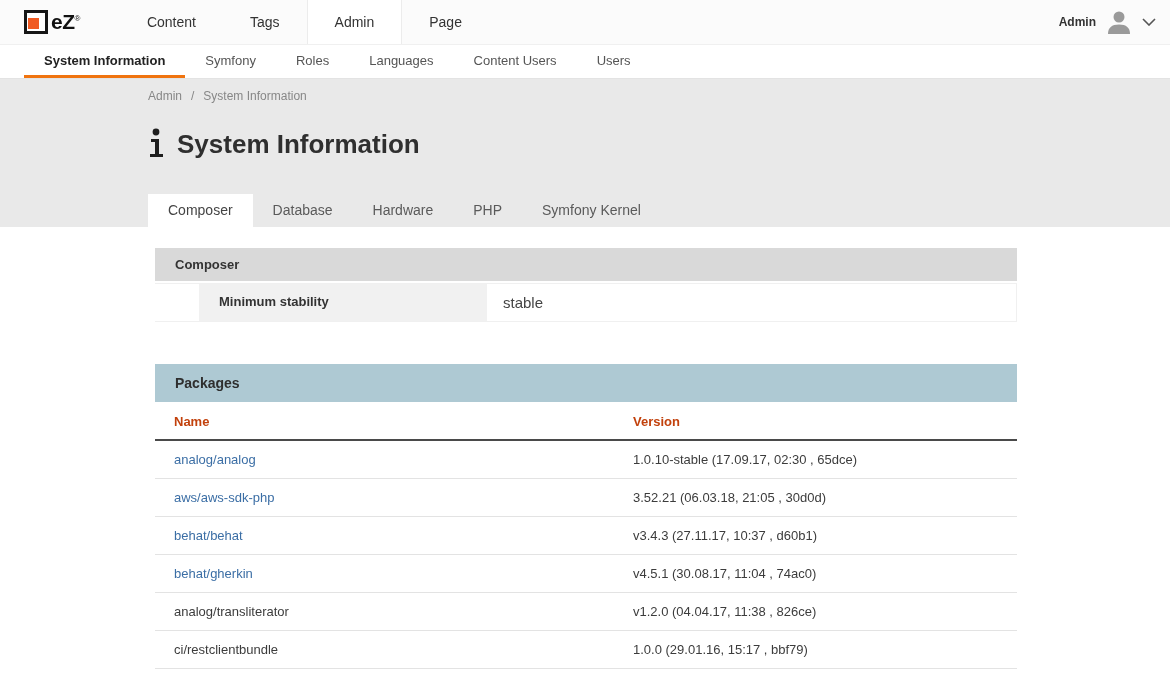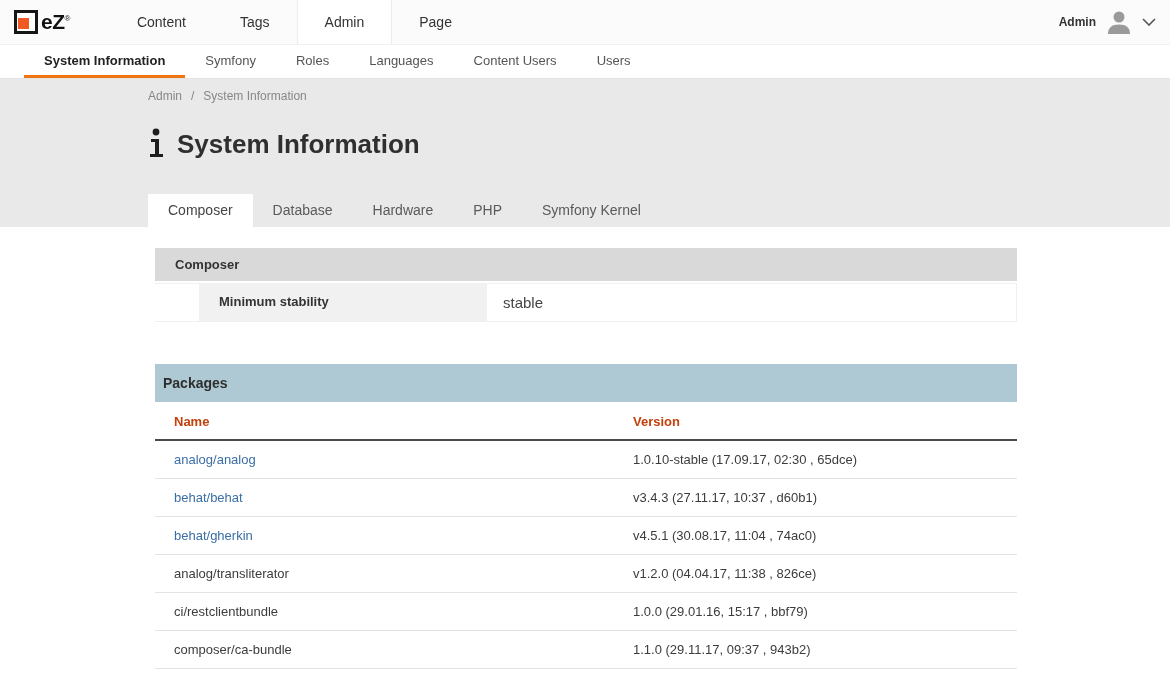--- a/index.html
+++ b/index.html
@@ -1,21 +1,21 @@
 <!DOCTYPE html>
 <html style="--accent: #f0740f; --link: #3b6ea5; --pkg-head-bg: #aec9d3;"><head>
 <meta charset="utf-8">
 <style>
   * { box-sizing: border-box; margin: 0; padding: 0; }
   html, body { width: 1170px; height: 678px; overflow: hidden; }
   body { font-family: "Liberation Sans", sans-serif; background: #fff; color: #333; }
 
   
   .topbar { display: flex; align-items: stretch; height: 45px; background: #fbfbfb; border-bottom: 1px solid #f0f0f0; }
-  .logo { display: flex; align-items: center; padding-left: 14px; margin-right: 40px; cursor: pointer; }
+  .logo { display: flex; align-items: center; padding-left: 24px; margin-right: 40px; cursor: pointer; }
   .logo-square { position: relative; width: 24px; height: 24px; border: 3px solid #161616; background: #fff; }
   .logo-orange { position: absolute; left: 1px; top: 5px; width: 11px; height: 11px; background: #f05a22; }
   .logo-text { font-size: 21px; font-weight: bold; color: #111; margin-left: 3px; letter-spacing: -0.5px; }
   .logo-reg { font-size: 8px; vertical-align: super; font-weight: normal; }
   .top-menu { display: flex; }
   .top-menu-item { display: flex; align-items: center; padding: 0 27px; font-size: 14px; color: #333; cursor: pointer; }
   .top-menu-item.active { background: #fff; border-left: 1px solid #ececec; border-right: 1px solid #ececec; }
   .top-user { margin-left: auto; display: flex; align-items: center; padding-right: 14px; gap: 9px; cursor: pointer; }
   .top-user-name { font-size: 12px; font-weight: bold; color: #333; }
 
@@ -38,21 +38,21 @@
   
   .content { background: #fff; padding: 21px 0 0 155px; }
   .tbl { width: 862px; }
 
   .tbl-head { background: #d9d9d9; font-weight: bold; font-size: 13px; color: #333; padding: 9px 20px; }
   .kv-row { display: flex; margin-top: 2px; border: 1px solid #f0f0f0; border-left: none; }
   .kv-label { width: 288px; background: #f1f1f1; font-weight: bold; font-size: 13px; color: #333; padding: 10px 20px; margin-left: 44px; }
   .kv-value { flex: 1; font-size: 15px; color: #444; padding: 10px 16px; background: #fff; }
 
   .packages { margin-top: 42px; }
-  .pkg-head { background: var(--pkg-head-bg, #aec9d3); font-weight: bold; font-size: 14px; color: #2e2e2e; padding: 11px 8px; }
+  .pkg-head { background: var(--pkg-head-bg, #aec9d3); font-weight: bold; font-size: 14px; color: #2e2e2e; padding: 11px 20px; }
   table.pkg { width: 100%; border-collapse: collapse; font-size: 13px; }
   table.pkg th { text-align: left; font-size: 13px; color: #c2410c; padding: 12px 0 10px 19px; border-bottom: 2px solid #4a4a4a; }
   table.pkg th.col-name { width: 459px; }
   table.pkg td { padding: 11px 0 11px 19px; border-bottom: 1px solid #e3e3e3; color: #3c3c3c; }
   table.pkg td.name-link { color: var(--link, #3b6ea5); cursor: pointer; }
 
   .icon-svg { display: block; }
 </style>
 </head>
 <body>
@@ -137,20 +137,24 @@
           <th class="col-name">Name</th>
           <th class="col-version">Version</th>
         </tr>
       </thead>
       <tbody>
         <tr>
           <td class="name-link">analog/analog</td>
           <td>1.0.10-stable (17.09.17, 02:30 , 65dce)</td>
         </tr>
         <tr>
+          <td class="name-link">aws/aws-sdk-php</td>
+          <td>3.52.21 (06.03.18, 21:05 , 30d0d)</td>
+        </tr>
+        <tr>
           <td class="name-link">behat/behat</td>
           <td>v3.4.3 (27.11.17, 10:37 , d60b1)</td>
         </tr>
         <tr>
           <td class="name-link">behat/gherkin</td>
           <td>v4.5.1 (30.08.17, 11:04 , 74ac0)</td>
         </tr>
         <tr>
           <td>analog/transliterator</td>
           <td>v1.2.0 (04.04.17, 11:38 , 826ce)</td>

